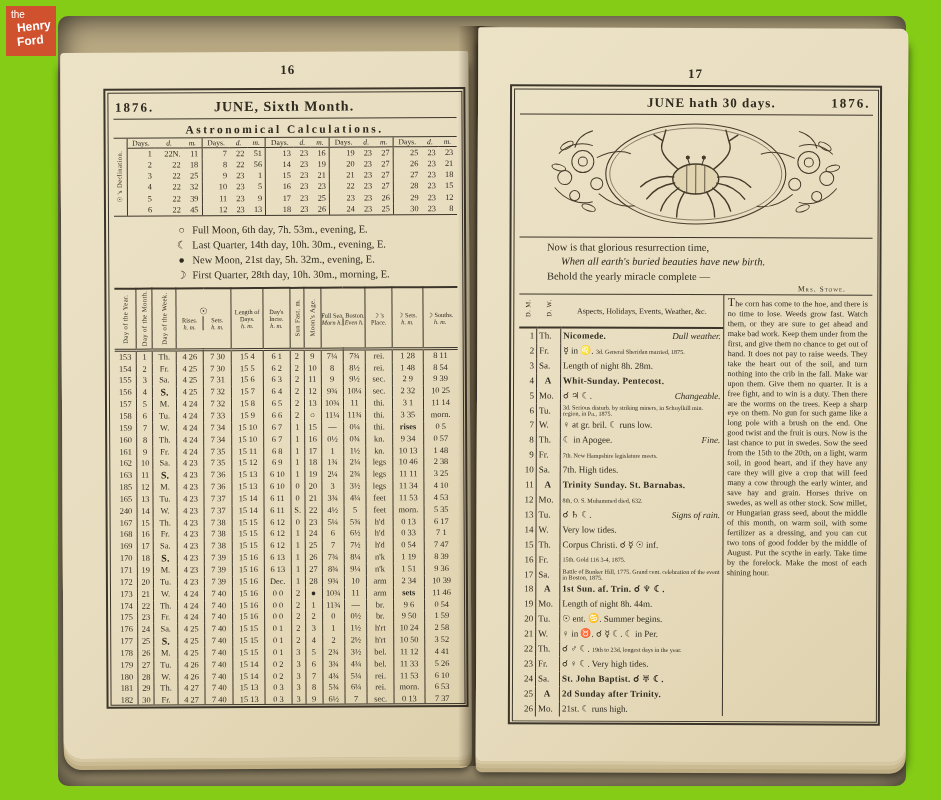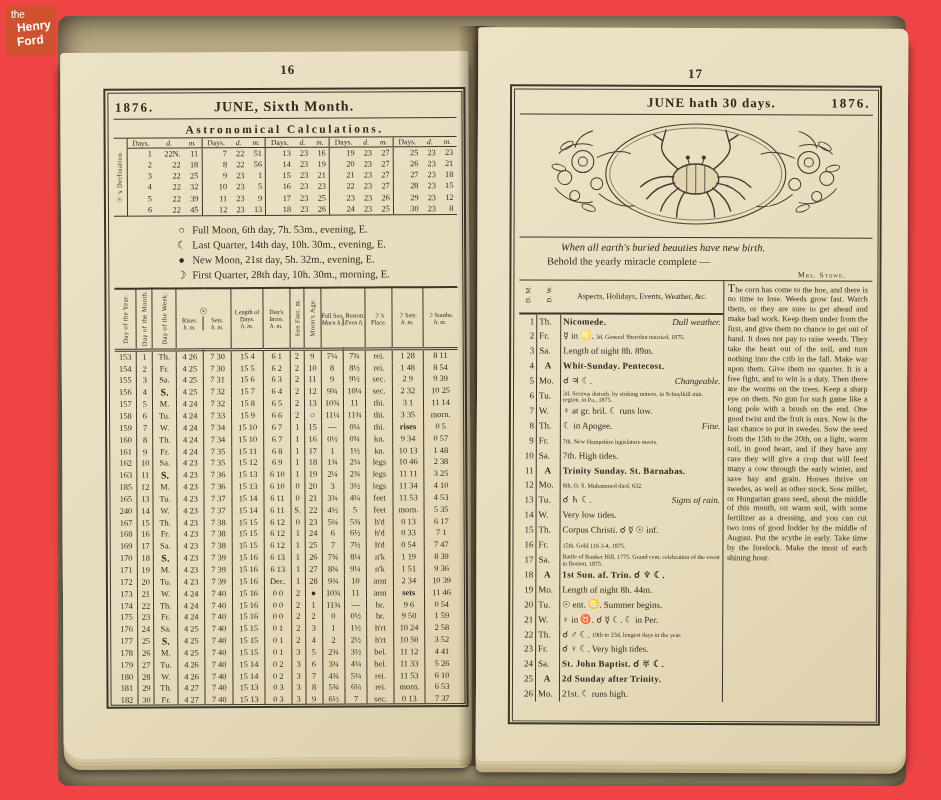--- a/index.html
+++ b/index.html
@@ -1,16 +1,16 @@
 <!DOCTYPE html>
 <html><head>
 <meta charset="utf-8">
 <style>
   html,body{margin:0;padding:0;background:#060606;}
-  .stage{position:relative;width:941px;height:800px;background:#ef4444;overflow:hidden;
+  .stage{position:relative;width:941px;height:800px;background:#84cc16;overflow:hidden;
          font-family:"Liberation Serif","DejaVu Serif",serif;color:#2f2a1f;}
 
   
   .logo{position:absolute;left:6px;top:6px;width:50px;height:50px;background:#d0512e;
         color:#fff;line-height:1;padding:4px 0 0 5px;box-sizing:border-box;}
   .logo .t{display:block;font-size:10px;font-family:"Liberation Sans",sans-serif;}
   .logo .b{display:block;font-size:12px;font-weight:bold;font-family:"Liberation Sans",sans-serif;
            transform:rotate(-6deg);transform-origin:left;margin:2px 0 0 6px;}
 
   
@@ -870,20 +870,21 @@
               <path d="M68,78 C80,88 92,92 104,90"></path>
               <ellipse cx="36" cy="30" rx="7" ry="3" transform="rotate(-30 36 30)"></ellipse>
               <ellipse cx="28" cy="52" rx="7" ry="3" transform="rotate(15 28 52)"></ellipse>
               <ellipse cx="58" cy="92" rx="7" ry="3" transform="rotate(20 58 92)"></ellipse>
             </g>
             <use href="#floral" transform="translate(330,0) scale(-1,1)"></use>
           </svg>
         </div>
 
         <div class="poem">
+          <div>Now is that glorious resurrection time,</div>
           <div class="l1">When all earth's buried beauties have new birth.</div>
           <div>Behold the yearly miracle complete —</div>
           <div class="poem-att">Mrs. Stowe.</div>
         </div>
 
         <div class="rt">
           <div class="rt-left">
             <table>
               <colgroup>
                   <col class="cd">
@@ -904,21 +905,21 @@
                     <td class="asp"><span class="weather">Dull weather.</span><span class="gothic">Nicomede. </span></td>
                   </tr>
                   <tr>
                     <td class="d">2</td>
                     <td class="w">Fr.</td>
                     <td class="asp"><span class="">☿ in ♌. </span><span class="note">3d. General Sheridan married, 1875.</span></td>
                   </tr>
                   <tr>
                     <td class="d">3</td>
                     <td class="w">Sa.</td>
-                    <td class="asp"><span class="">Length of night 8h. 89m. </span></td>
+                    <td class="asp"><span class="">Length of night 8h. 28m. </span></td>
                   </tr>
                   <tr>
                     <td class="d">4</td>
                     <td class="w sunday">A</td>
                     <td class="asp"><span class="gothic">Whit-Sunday. Pentecost. </span></td>
                   </tr>
                   <tr>
                     <td class="d">5</td>
                     <td class="w">Mo.</td>
                     <td class="asp"><span class="weather">Changeable.</span><span class="">☌ ♃ ☾. </span></td>

